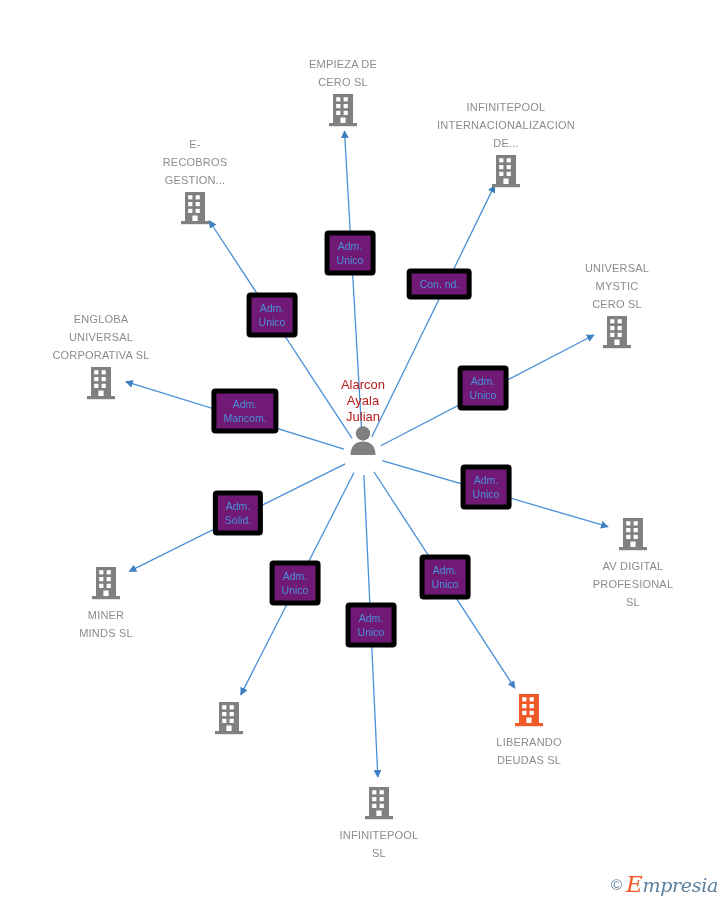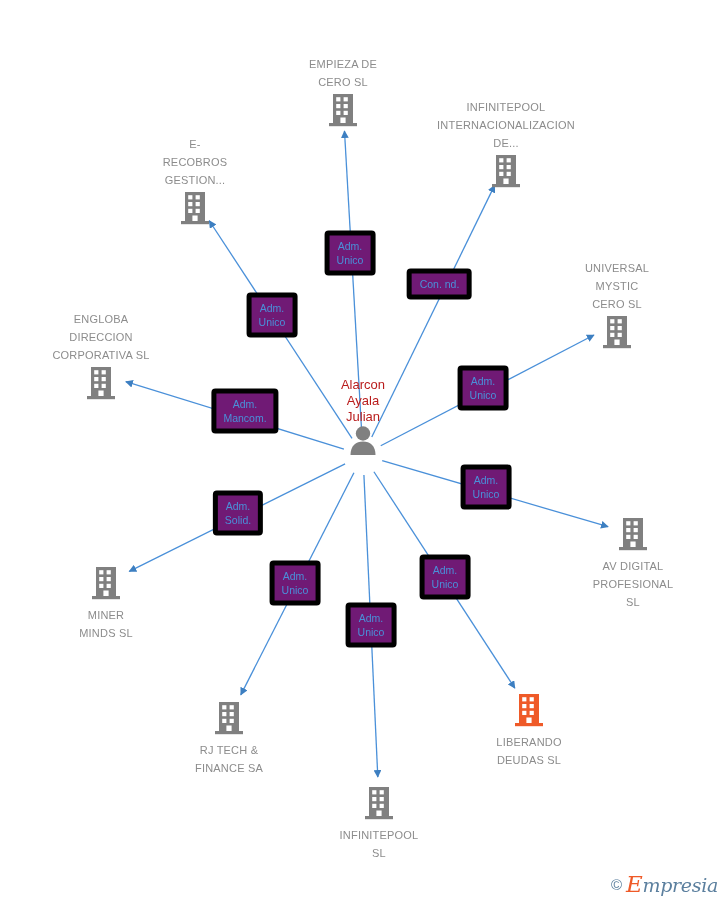--- a/index.html
+++ b/index.html
@@ -179,21 +179,21 @@
           <rect x="15.6" y="4.2" width="4.2" height="4.2" fill="#ffffff"></rect>
           <rect x="8.2" y="11" width="4.2" height="4.2" fill="#ffffff"></rect>
           <rect x="15.6" y="11" width="4.2" height="4.2" fill="#ffffff"></rect>
           <rect x="8.2" y="17.8" width="4.2" height="4.2" fill="#ffffff"></rect>
           <rect x="15.6" y="17.8" width="4.2" height="4.2" fill="#ffffff"></rect>
           <rect x="12.4" y="24.5" width="5.2" height="5.5" fill="#ffffff"></rect>
         </svg></span>
     </div>
     <div class="node label-above" style="left: 101px; top: 309.5px;">
       <div class="node-label">ENGLOBA
-DIRECCION
+UNIVERSAL
 CORPORATIVA SL</div>
       <span class="node-icon"><svg width="30" height="34" viewBox="0 0 30 34" xmlns="http://www.w3.org/2000/svg">
           <rect x="5" y="1" width="20" height="29" fill="#808080"></rect>
           <rect x="1" y="30" width="28" height="3.2" fill="#808080"></rect>
           <rect x="8.2" y="4.2" width="4.2" height="4.2" fill="#ffffff"></rect>
           <rect x="15.6" y="4.2" width="4.2" height="4.2" fill="#ffffff"></rect>
           <rect x="8.2" y="11" width="4.2" height="4.2" fill="#ffffff"></rect>
           <rect x="15.6" y="11" width="4.2" height="4.2" fill="#ffffff"></rect>
           <rect x="8.2" y="17.8" width="4.2" height="4.2" fill="#ffffff"></rect>
           <rect x="15.6" y="17.8" width="4.2" height="4.2" fill="#ffffff"></rect>
@@ -251,22 +251,20 @@
           <rect x="5" y="1" width="20" height="29" fill="#808080"></rect>
           <rect x="1" y="30" width="28" height="3.2" fill="#808080"></rect>
           <rect x="8.2" y="4.2" width="4.2" height="4.2" fill="#ffffff"></rect>
           <rect x="15.6" y="4.2" width="4.2" height="4.2" fill="#ffffff"></rect>
           <rect x="8.2" y="11" width="4.2" height="4.2" fill="#ffffff"></rect>
           <rect x="15.6" y="11" width="4.2" height="4.2" fill="#ffffff"></rect>
           <rect x="8.2" y="17.8" width="4.2" height="4.2" fill="#ffffff"></rect>
           <rect x="15.6" y="17.8" width="4.2" height="4.2" fill="#ffffff"></rect>
           <rect x="12.4" y="24.5" width="5.2" height="5.5" fill="#ffffff"></rect>
         </svg></span>
-      <div class="node-label">RJ TECH &amp;
-FINANCE SA</div>
     </div>
     <div class="node label-below" style="left: 379px; top: 786px;">
       <span class="node-icon"><svg width="30" height="34" viewBox="0 0 30 34" xmlns="http://www.w3.org/2000/svg">
           <rect x="5" y="1" width="20" height="29" fill="#808080"></rect>
           <rect x="1" y="30" width="28" height="3.2" fill="#808080"></rect>
           <rect x="8.2" y="4.2" width="4.2" height="4.2" fill="#ffffff"></rect>
           <rect x="15.6" y="4.2" width="4.2" height="4.2" fill="#ffffff"></rect>
           <rect x="8.2" y="11" width="4.2" height="4.2" fill="#ffffff"></rect>
           <rect x="15.6" y="11" width="4.2" height="4.2" fill="#ffffff"></rect>
           <rect x="8.2" y="17.8" width="4.2" height="4.2" fill="#ffffff"></rect>

